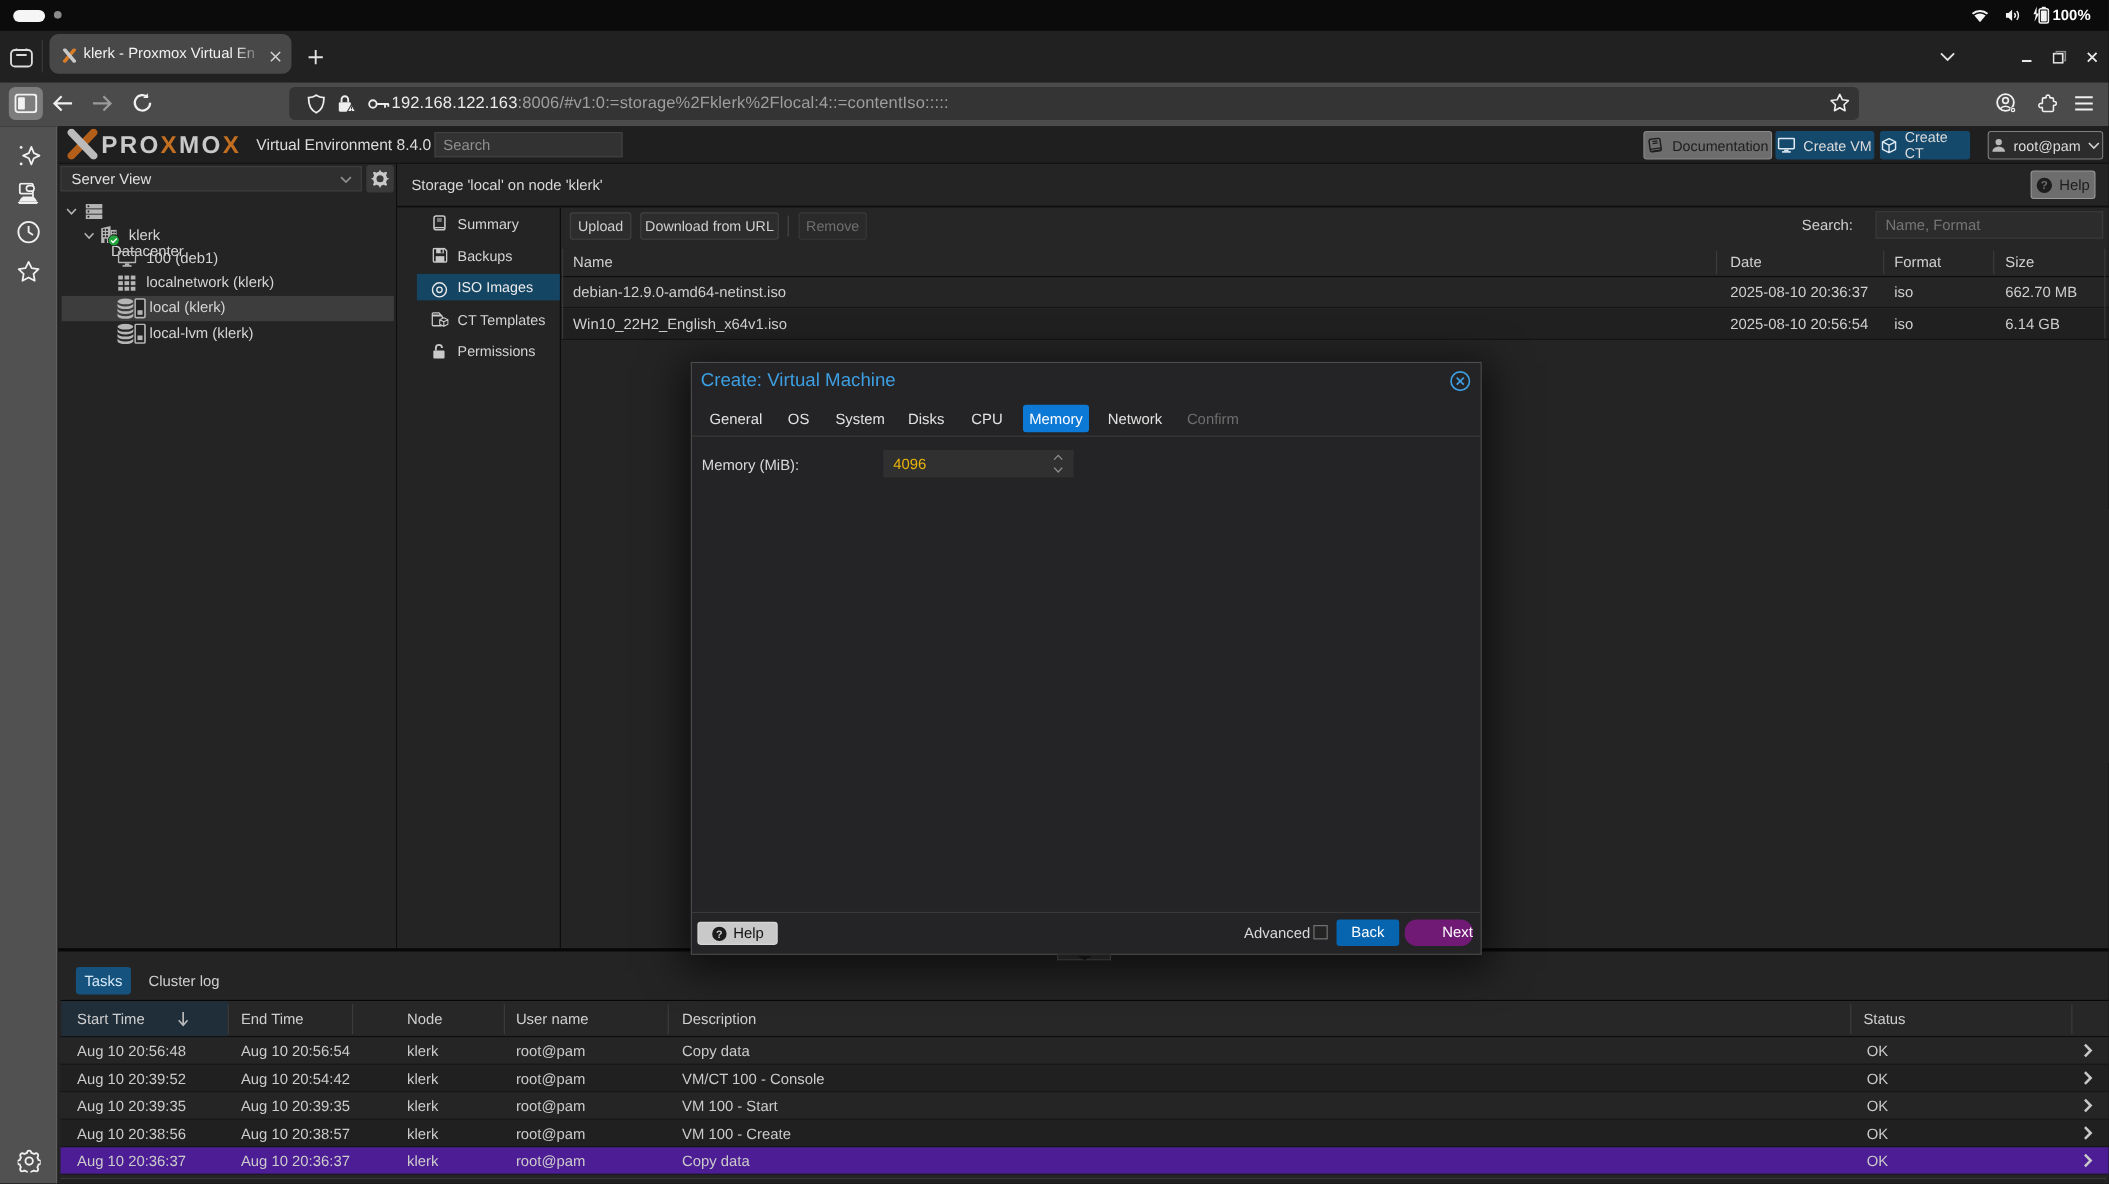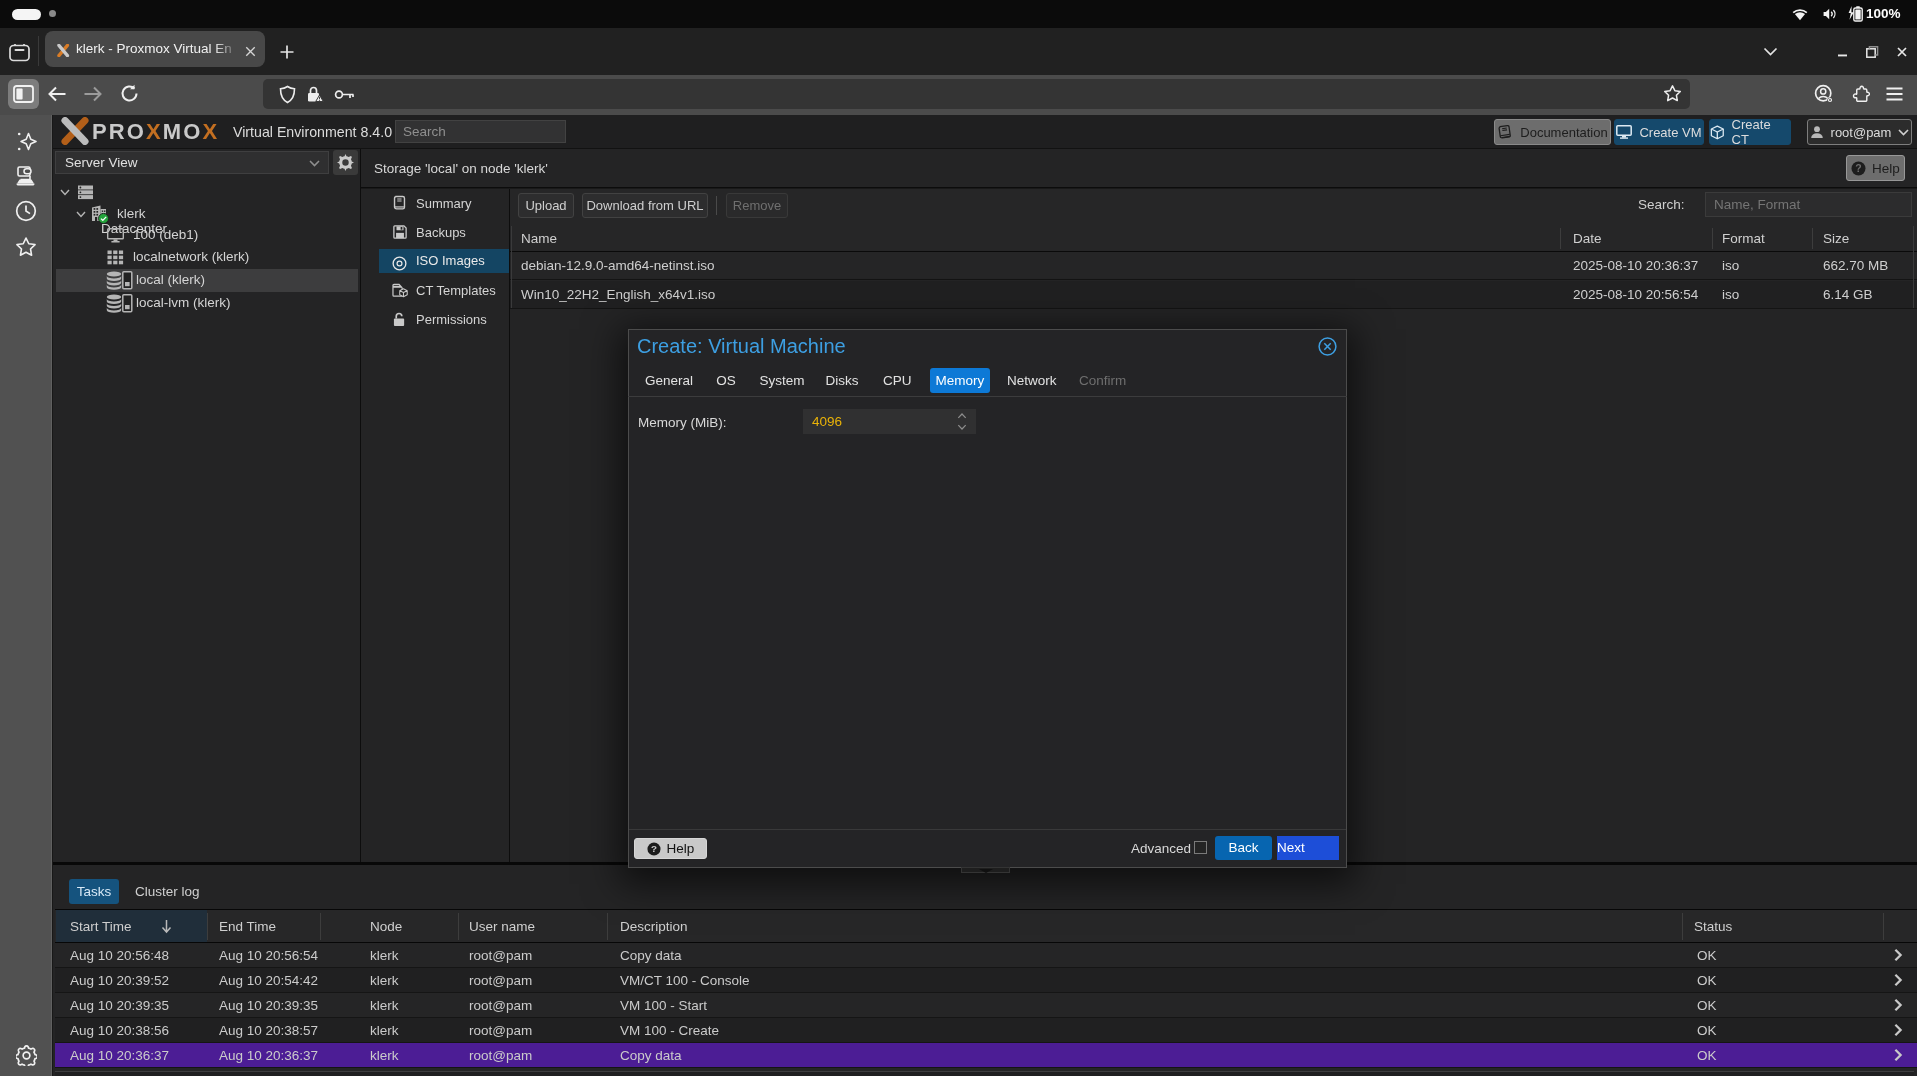--- a/index.html
+++ b/index.html
@@ -93,32 +93,32 @@
 #tasksbtn { left:69px; top:879px; width:50px; height:25px; background:#15537e; border-radius:3px; color:#d7e9f7; font-size:13.5px; text-align:center; line-height:25px; }
 #clusterlbl { left:135px; top:879px; height:25px; line-height:25px; color:#d0d0d0; font-size:13.5px; }
 #thead { left:55px; top:909px; width:1862px; height:34px; background:#272728; border-top:1px solid #070707; border-bottom:1px solid #070707; color:#cfcfcf; }
 #thsort { left:56px; top:910px; width:151px; height:32px; background:#202e3a; }
 .th { top:909px; height:35px; line-height:35px; font-size:13.5px; color:#cfcfcf; }
 .tvl { top:913px; width:1px; height:27px; background:#3d3d3d; }
 .trowb { left:55px; width:1862px; height:25px; line-height:25px; font-size:13.5px; color:#cbcbcb; border-bottom:1px solid #151515; }
 .tc { position:absolute; top:0; height:25px; line-height:25px; white-space:nowrap; }
 .chev { position:absolute; top:5px; right:12px; width:14px; height:14px; }
 #dialog { left:628px; top:329px; width:719px; height:539px; background:#242426; border:1px solid #4c4c4c; box-shadow:0 8px 34px 8px rgba(0,0,0,0.6); }
-#dlgtitle { left:637px; top:334px; height:24px; line-height:24px; color:#3d9fe2; font-size:20px; }
+#dlgtitle { left:637px; top:334px; height:24px; line-height:24px; color:#3d9fe2; font-size:17px; }
 #dlgclose { left:1318px; top:337px; width:18px; height:18px; }
 .dtab { top:368px; height:25px; line-height:25px; font-size:13.5px; color:#e2e2e2; text-align:center; }
 #dtabmem { background:#0d79d6; border-radius:3px; color:#fff; }
 #dlgsep { left:628px; top:396px; width:719px; height:1px; background:#3c3c3d; }
 #memlbl { left:638px; top:412px; height:22px; line-height:22px; font-size:13.5px; color:#d8d8d8; }
 #memfld { left:803px; top:409px; width:173px; height:25px; background:#303031; color:#eab308; font-size:13.5px; line-height:25px; padding-left:9px; }
 #dhelp { left:634px; top:838px; width:73px; height:21px; background:#c9c9c9; border:1px solid #d6d6d6; border-radius:3px; color:#111; font-size:13.5px; display:flex; align-items:center; justify-content:center; gap:6px; }
 #advlbl { left:1131px; top:838px; height:21px; line-height:21px; color:#d8d8d8; font-size:13.5px; }
 #advcb { left:1194px; top:841px; width:13px; height:13px; background:#242424; border:1px solid #7a7a7a; }
 #dback { left:1215px; top:836px; width:57px; height:24px; background:#0765b0; border-radius:3px; color:#fff; font-size:13.5px; text-align:center; line-height:24px; }
-#dnext { left:1277px; top:836px; width:62px; height:24px; background:#1d4ed8; border-radius:0; color:#fff; font-size:13.5px; text-align:left; line-height:24px; }
+#dnext { left:1277px; top:836px; width:62px; height:24px; background:#701a75; border-radius:11px; color:#fff; font-size:13.5px; text-align:right; line-height:24px; }
 #grip { left:961px; top:867px; width:49px; height:6px; background:#1e1e1e; border:1px solid #343434; }
 </style>
 </head>
 <body>
 <div id="screen">
   <div class="abs" id="topbar"></div>
   <div class="abs" id="pill"></div>
   <div class="abs" id="dot"></div>
   <svg class="abs" style="left:1791px; top:8px;" width="18" height="13" viewBox="0 0 18 13">
       <path d="M2.2 4.6 A10.5 10.5 0 0 1 15.8 4.6" fill="none" stroke="#f2f2f2" stroke-width="1.8"></path>
@@ -196,20 +196,21 @@
       <rect x="2" y="8" width="11" height="8.5" rx="1.2" fill="#ededed"></rect>
       <path d="M4.5 8 V5.5 a3 3 0 0 1 6 0 V8" fill="none" stroke="#ededed" stroke-width="1.7"></path>
       <path d="M13.5 10 L17.3 16.5 H9.7 Z" fill="#ededed" stroke="#3a3a3a" stroke-width="1"></path>
       <rect x="13.1" y="11.8" width="0.9" height="2.4" fill="#3a3a3a"></rect>
       <rect x="13.1" y="14.9" width="0.9" height="0.9" fill="#3a3a3a"></rect>
     </svg>
   <svg class="abs" style="left:334px; top:89px;" width="21" height="11" viewBox="0 0 21 11">
       <circle cx="5" cy="5.5" r="3.4" fill="none" stroke="#ededed" stroke-width="1.7"></circle>
       <path d="M8.4 5.5 H19.5 M16 5.5 V9 M19 5.5 V8" stroke="#ededed" stroke-width="1.7"></path>
     </svg>
+  <div class="abs" id="urltext">192.168.122.163<span>:8006/#v1:0:=storage%2Fklerk%2Flocal:4::=contentIso:::::</span></div>
   <svg class="abs" style="left:1663px; top:84px;" width="19" height="19" viewBox="0 0 19 19">
       <path d="M9.5 1.8 L11.9 6.7 L17.3 7.4 L13.4 11.2 L14.3 16.6 L9.5 14 L4.7 16.6 L5.6 11.2 L1.7 7.4 L7.1 6.7 Z" fill="none" stroke="#ededed" stroke-width="1.5" stroke-linejoin="round"></path>
     </svg>
   <svg class="abs" style="left:1814px; top:84px;" width="20" height="20" viewBox="0 0 20 20">
       <circle cx="9.2" cy="9.2" r="7.6" fill="none" stroke="#f0f0f0" stroke-width="1.7"></circle>
       <circle cx="9.2" cy="7.4" r="2.6" fill="none" stroke="#f0f0f0" stroke-width="1.5"></circle>
       <path d="M4.6 14.6 a5.8 5.2 0 0 1 9.2 0" fill="none" stroke="#f0f0f0" stroke-width="1.5"></path>
       <circle cx="16" cy="16" r="2.6" fill="#4b4b4b"></circle>
       <circle cx="16" cy="16" r="1.5" fill="none" stroke="#f0f0f0" stroke-width="1.2"></circle>
     </svg>

